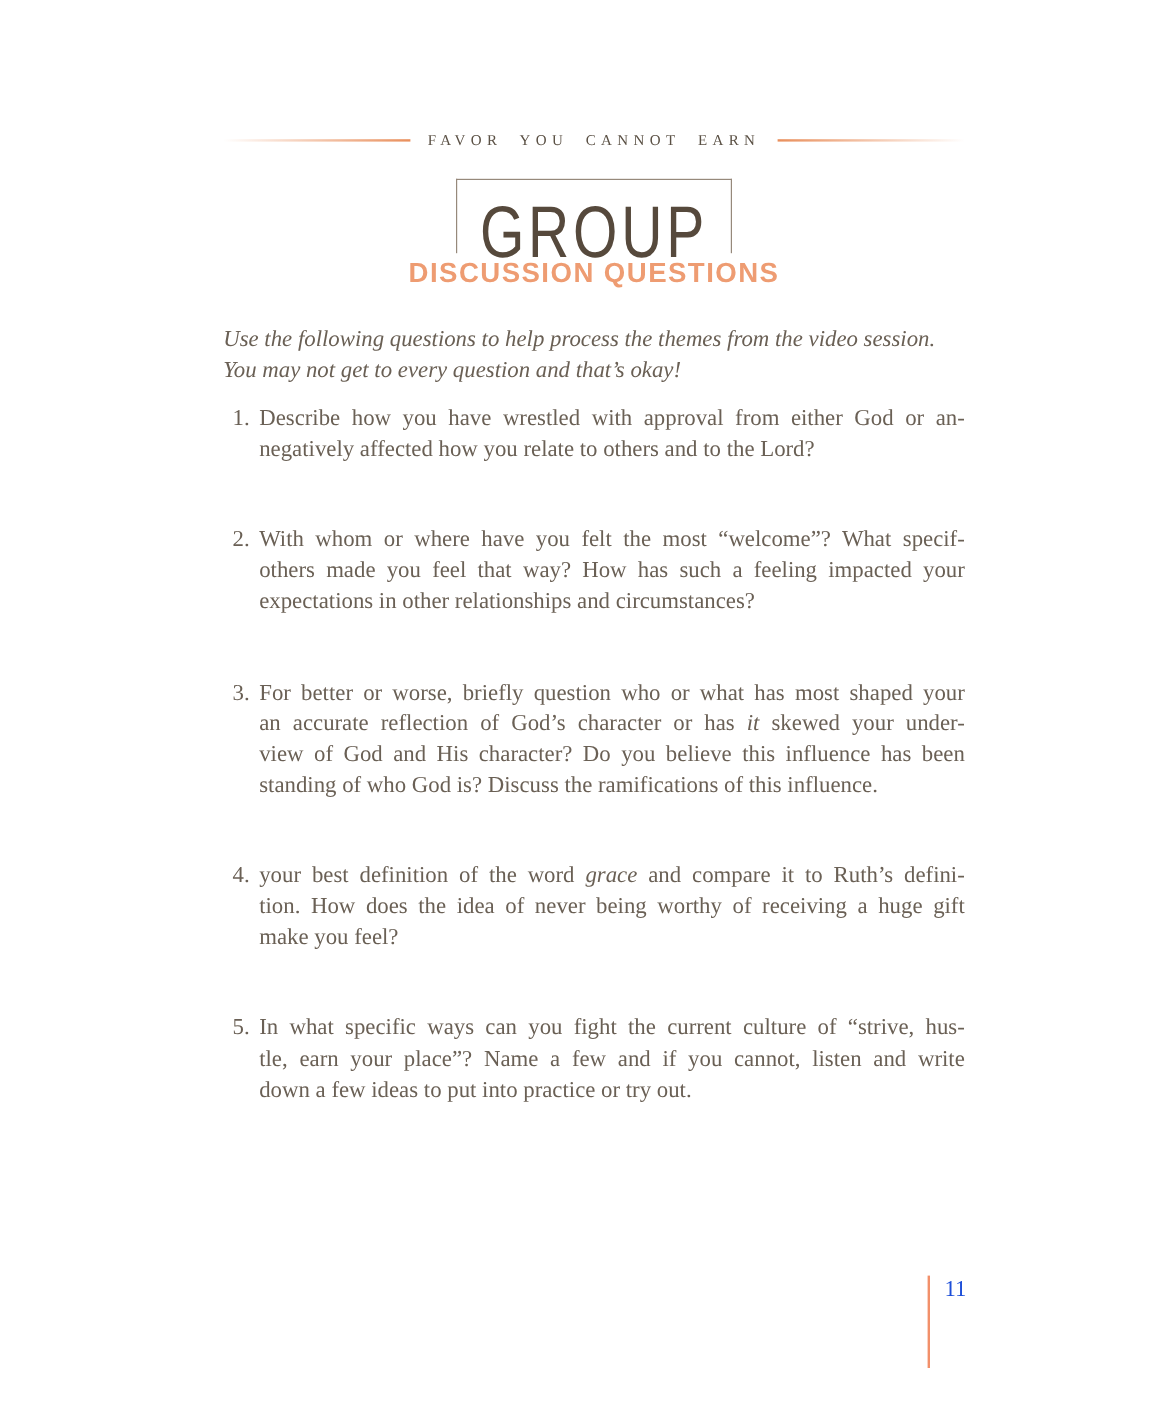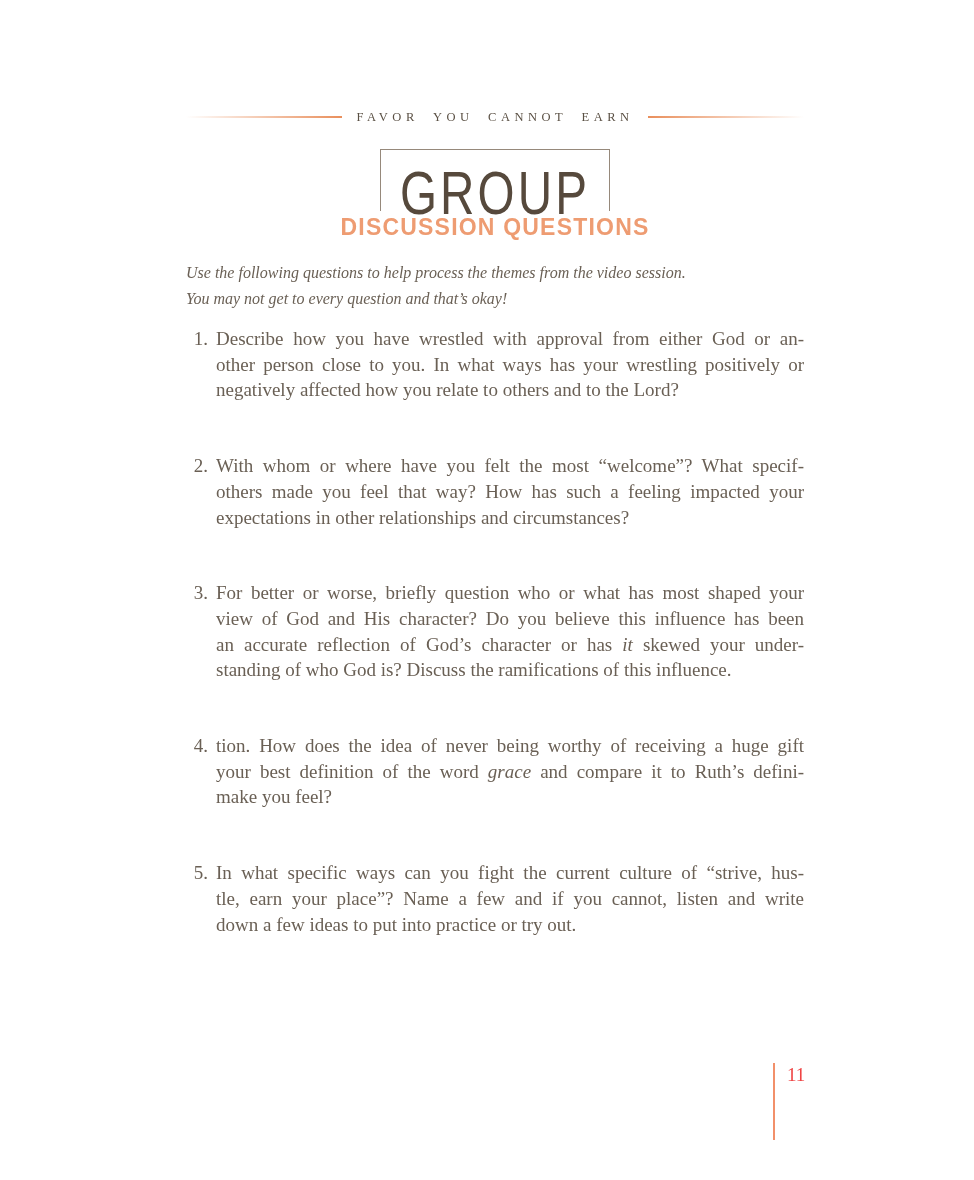--- a/index.html
+++ b/index.html
@@ -67,23 +67,23 @@
     text-align: center;
     font-family: "Liberation Sans", sans-serif;
     font-weight: bold;
     font-size: 23px;
     letter-spacing: 1.2px;
     color: #EE9C72;
   }
 
   
   .intro {
-    margin: 19px 0 0 0;
+    margin: 29px 0 0 0;
     font-style: italic;
-    font-size: 16px;
+    font-size: 19px;
     line-height: 25.5px;
     color: #6A6055;
   }
   .intro-line { display: block; }
 
   
   .questions {
     list-style: none;
     margin: 15px 0 0 0;
     padding: 0;
@@ -113,21 +113,21 @@
     top: 1063px;
     width: 2px;
     height: 77px;
     background: #F2906A;
   }
   .folio-num {
     position: absolute;
     left: 787px;
     top: 1064px;
     font-size: 19px;
-    color: #ef4444;
+    color: #1d4ed8;
   }
 </style>
 </head>
 <body>
 
 <div class="page">
   <div class="content">
 
     <header class="chapter-header">
       <span class="rule rule-left"></span>
@@ -145,49 +145,48 @@
       <span class="intro-line">Use the following questions to help process the themes from the video session.</span>
       <span class="intro-line">You may not get to every question and that’s okay!</span>
     </p>
 
     <ol class="questions">
 
       <li class="question">
         <span class="q-num">1.</span>
         <div class="q-text">
           <div class="q-line">Describe how you have wrestled with approval from either God or an-</div>
-          <div class="q-line">other person close to you. In what ways has your wrestling positively or</div>
           <div class="q-line last">negatively affected how you relate to others and to the Lord?</div>
         </div>
       </li>
 
       <li class="question">
         <span class="q-num">2.</span>
         <div class="q-text">
           <div class="q-line">With whom or where have you felt the most “welcome”? What specif-</div>
           <div class="q-line">others made you feel that way? How has such a feeling impacted your</div>
           <div class="q-line last">expectations in other relationships and circumstances?</div>
         </div>
       </li>
 
       <li class="question">
         <span class="q-num">3.</span>
         <div class="q-text">
           <div class="q-line">For better or worse, briefly question who or what has most shaped your</div>
+          <div class="q-line">an accurate reflection of God’s character or has <em>it</em> skewed your under-</div>
           <div class="q-line">view of God and His character? Do you believe this influence has been</div>
-          <div class="q-line">an accurate reflection of God’s character or has <em>it</em> skewed your under-</div>
           <div class="q-line last">standing of who God is? Discuss the ramifications of this influence.</div>
         </div>
       </li>
 
       <li class="question">
         <span class="q-num">4.</span>
         <div class="q-text">
+          <div class="q-line">your best definition of the word <em>grace</em> and compare it to Ruth’s defini-</div>
           <div class="q-line">tion. How does the idea of never being worthy of receiving a huge gift</div>
-          <div class="q-line">your best definition of the word <em>grace</em> and compare it to Ruth’s defini-</div>
           <div class="q-line last">make you feel?</div>
         </div>
       </li>
 
       <li class="question">
         <span class="q-num">5.</span>
         <div class="q-text">
           <div class="q-line">In what specific ways can you fight the current culture of “strive, hus-</div>
           <div class="q-line">tle, earn your place”? Name a few and if you cannot, listen and write</div>
           <div class="q-line last">down a few ideas to put into practice or try out.</div>

